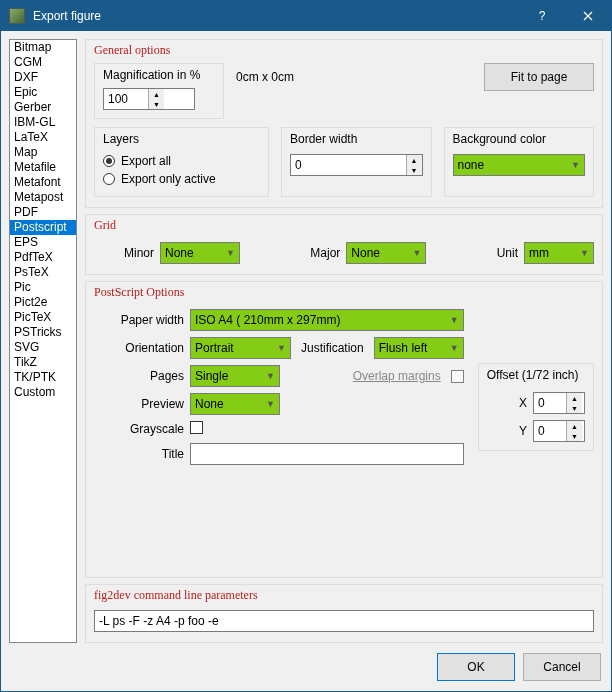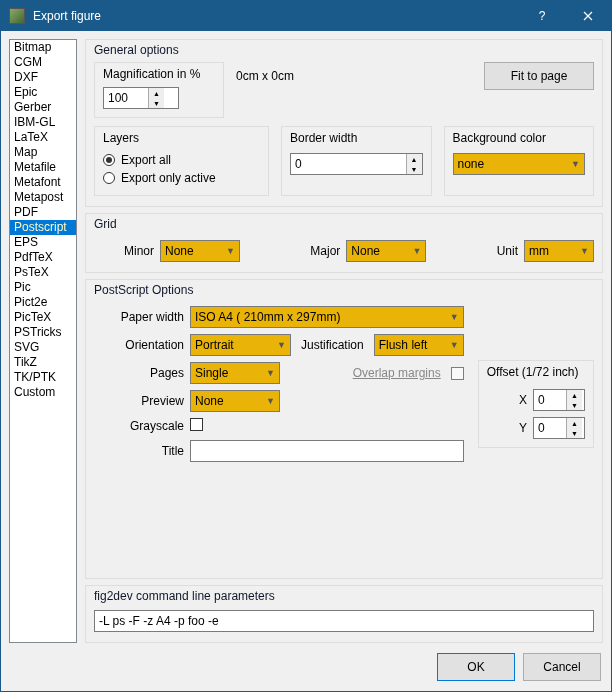--- a/index.html
+++ b/index.html
@@ -8,30 +8,30 @@
 .titlebar { height: 30px; background: #1a5a8a; color: #fff; display: flex; align-items: center; padding: 0 0 0 8px; }
 .titlebar .app-icon { width: 16px; height: 16px; background: linear-gradient(135deg,#8a6,#463); margin-right: 8px; border: 1px solid #555; }
 .titlebar .title { flex: 1; font-size: 12px; }
 .titlebar .tbtn { width: 46px; height: 30px; display: flex; align-items: center; justify-content: center; color: #fff; cursor: default; }
 .body { flex: 1; display: flex; padding: 8px 8px 4px 8px; gap: 8px; min-height: 0; }
 .sidebar { width: 68px; border: 1px solid #828790; background: #fff; overflow: auto; }
 .sidebar .item { padding: 0 4px; line-height: 15px; font-size: 12px; cursor: default; white-space: nowrap; }
 .sidebar .item.selected { background: #0078d7; color: #fef9c3; }
 .main { flex: 1; display: flex; flex-direction: column; gap: 6px; min-width: 0; }
 .group { border: 1px solid #ddd; background: #f0f0f0; padding: 6px 8px 10px 8px; position: relative; }
-.group-title { position: relative; top: -3px; font-size: 12px; color: #0f172a; }
+.group-title { position: relative; top: -3px; font-size: 12px; color: #b91c1c; font-family: Liberation Serif, serif; }
 .row { display: flex; align-items: center; gap: 8px; }
 .subgroup { border: 1px solid #ddd; padding: 6px 8px 8px 8px; }
 .subgroup .sub-title { font-size: 12px; position: relative; top: -2px; margin-bottom: 4px; }
 .spin { display: flex; align-items: center; border: 1px solid #7a7a7a; background: #fff; height: 22px; }
 .spin input { border: none; width: 44px; padding: 2px 4px; height: 100%; outline: none; font-size: 12px; }
 .spin .arrows { width: 16px; display: flex; flex-direction: column; border-left: 1px solid #aaa; height: 100%; }
 .spin .arrows span { flex: 1; display: flex; align-items: center; justify-content: center; font-size: 7px; line-height: 1; cursor: default; background: #eee; }
 .btn { border: 1px solid #adadad; background: #e1e1e1; padding: 3px 12px; height: 28px; cursor: default; }
-select, .combo { border: 1px solid #7a7a7a; background: #eab308; height: 22px; padding: 1px 4px; font-size: 12px; }
+select, .combo { border: 1px solid #7a7a7a; background: #84cc16; height: 22px; padding: 1px 4px; font-size: 12px; }
 .combo { display: flex; align-items: center; justify-content: space-between; cursor: default; }
 .combo .arrow { font-size: 9px; color: #555; margin-left: 6px; }
 .radio { display: flex; align-items: center; gap: 6px; padding: 2px 0; }
 .radio .circ { width: 12px; height: 12px; border: 1px solid #333; border-radius: 50%; display: flex; align-items: center; justify-content: center; background: #fff; }
 .radio.checked .circ::after { content: ""; width: 6px; height: 6px; background: #333; border-radius: 50%; }
 .check { width: 13px; height: 13px; border: 1px solid #333; background: #fff; display: inline-block; }
 .label-r { text-align: right; }
 .ps-row { display: grid; grid-template-columns: 90px 1fr; align-items: center; gap: 6px; margin-bottom: 6px; }
 .textin { border: 1px solid #7a7a7a; background: #fff; height: 22px; padding: 2px 4px; font-size: 12px; width: 100%; outline: none; }
 .disabled { color: #888; }
@@ -81,21 +81,21 @@
         <div class="item">Custom</div>
       </div>
 
     <div class="main">
 
       <div class="group">
         <div class="group-title">General options</div>
         <div class="row" style="gap:12px; align-items:flex-start; margin-top:2px;">
           <div class="subgroup" style="width:130px;">
             <div class="sub-title">Magnification in %</div>
-            <div class="spin" style="width:76px;">
+            <div class="spin" style="width:92px;">
               <input value="100" style="">
               <div class="arrows">
                   <span>▲</span>
                   <span>▼</span>
                 </div>
             </div>
           </div>
           <div style="flex:1;">
             <div class="row">
               <span>0cm x 0cm</span>

